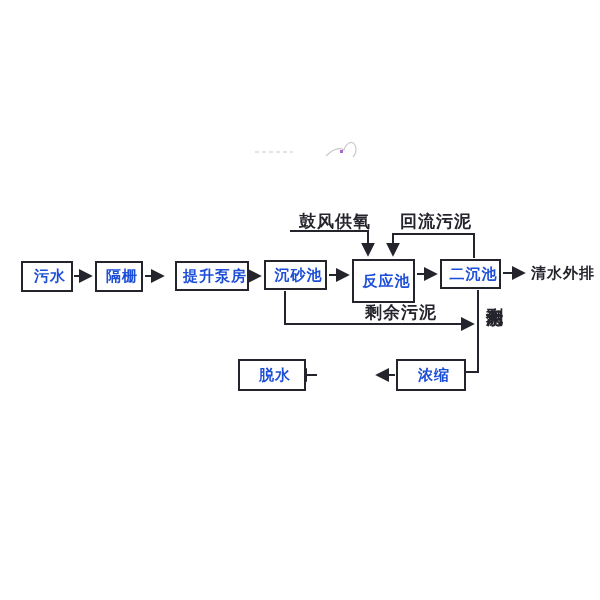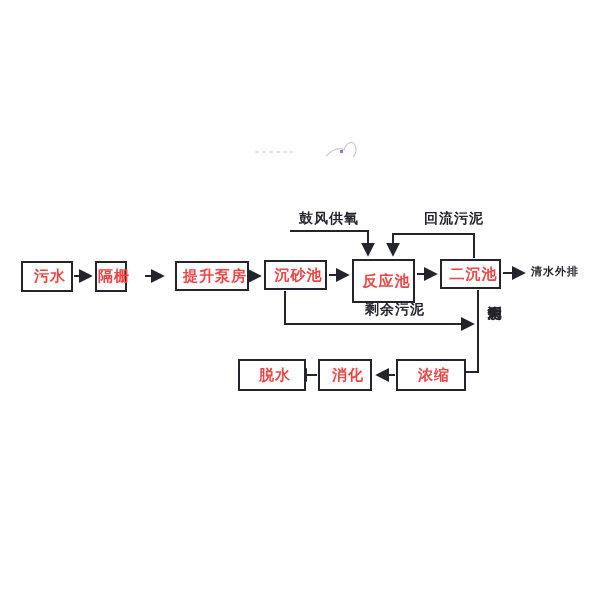--- a/index.html
+++ b/index.html
@@ -18,53 +18,53 @@
   .wires {
     position: absolute;
     left: 0; top: 0;
     width: 600px; height: 600px;
   }
   .node {
     position: absolute;
     box-sizing: border-box;
     border: 2px solid #24242c;
     background: #ffffff;
-    color: #ef4444;
+    color: #1d4ed8;
     display: flex;
     align-items: center;
     justify-content: center;
     font-weight: bold;
     font-size: 15px;
     letter-spacing: 1px;
     white-space: nowrap;
     padding-left: 6px;
   }
   .flabel {
     position: absolute;
     color: #24242c;
     font-weight: bold;
-    font-size: 14px;
+    font-size: 17px;
     letter-spacing: 1px;
     white-space: nowrap;
   }
   
   .n-sewage       { left: 21px;  top: 261px; width: 52px; height: 31px; }
-  .n-screen       { left: 95px;  top: 261px; width: 32px; height: 31px; }
+  .n-screen       { left: 95px;  top: 261px; width: 48px; height: 31px; }
   .n-pump         { left: 175px; top: 261px; width: 74px; height: 30px; }
   .n-grit         { left: 264px; top: 260px; width: 63px; height: 30px; }
   .n-reaction     { left: 352px; top: 259px; width: 63px; height: 44px; }
   .n-clarifier    { left: 440px; top: 259px; width: 61px; height: 30px; }
   .n-thickening   { left: 396px; top: 359px; width: 70px; height: 32px; }
   .n-digestion    { left: 318px; top: 359px; width: 54px; height: 32px; }
   .n-dewatering   { left: 238px; top: 359px; width: 68px; height: 32px; }
   
   .l-blast    { left: 299px; top: 210px; }
-  .l-return   { left: 400px; top: 210px; margin-left: 24px; }
+  .l-return   { left: 400px; top: 210px; }
   .l-surplus-h{ left: 365px; top: 301px; }
-  .l-effluent { left: 531px; top: 264px; font-size: 11px; }
+  .l-effluent { left: 531px; top: 264px; font-size: 15px; }
   .l-surplus-v{
     left: 487px; top: 295px;
     writing-mode: vertical-rl;
     text-orientation: upright;
     letter-spacing: 0;
     line-height: 15px;
   }
 </style>
 </head>
 <body>
@@ -103,21 +103,20 @@
     <path d="M317,375 L296,375" stroke="#24242c" stroke-width="2" fill="none" marker-end="url(#arr)"></path>
   </svg>
 
   <div class="node n-sewage">污水</div>
   <div class="node n-screen">隔栅</div>
   <div class="node n-pump">提升泵房</div>
   <div class="node n-grit">沉砂池</div>
   <div class="node n-reaction">反应池</div>
   <div class="node n-clarifier">二沉池</div>
   <div class="node n-thickening">浓缩</div>
-  <div class="node n-digestion">消化</div>
   <div class="node n-dewatering">脱水</div>
 
   <div class="flabel l-blast">鼓风供氧</div>
   <div class="flabel l-return">回流污泥</div>
   <div class="flabel l-surplus-h">剩余污泥</div>
   <div class="flabel l-surplus-v">剩余污泥</div>
   <div class="flabel l-effluent">清水外排</div>
 
 </div>
 

